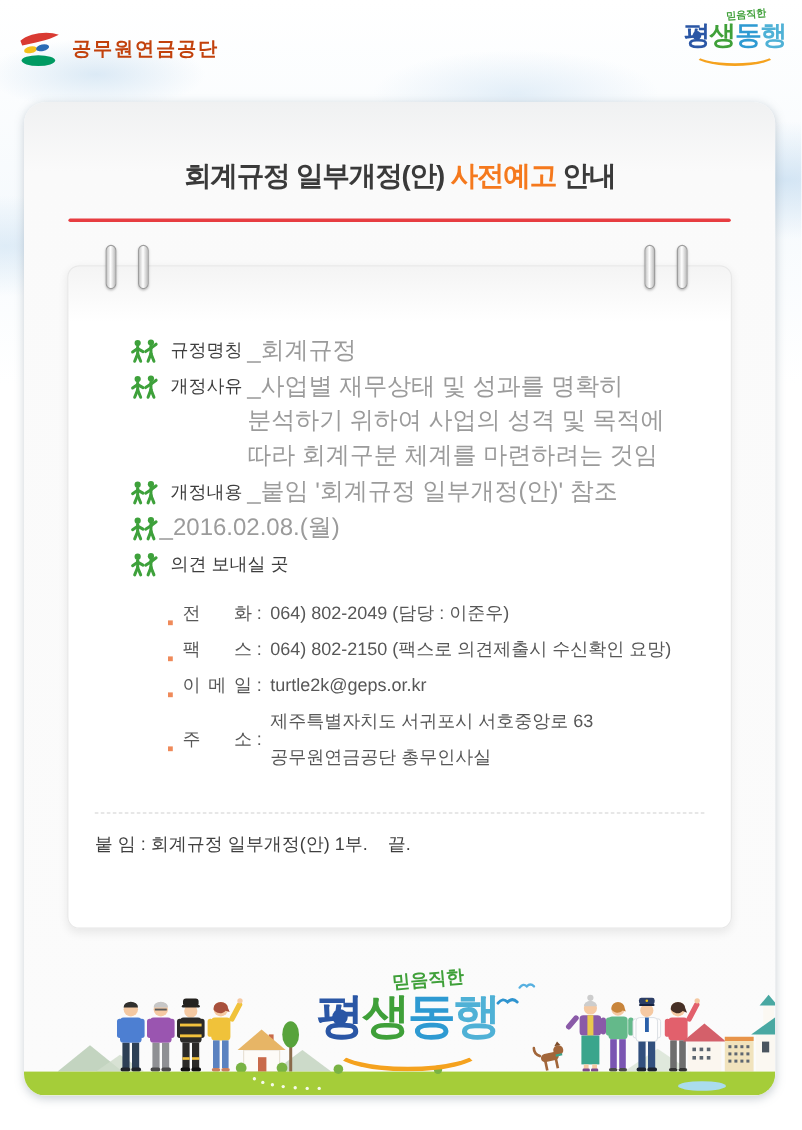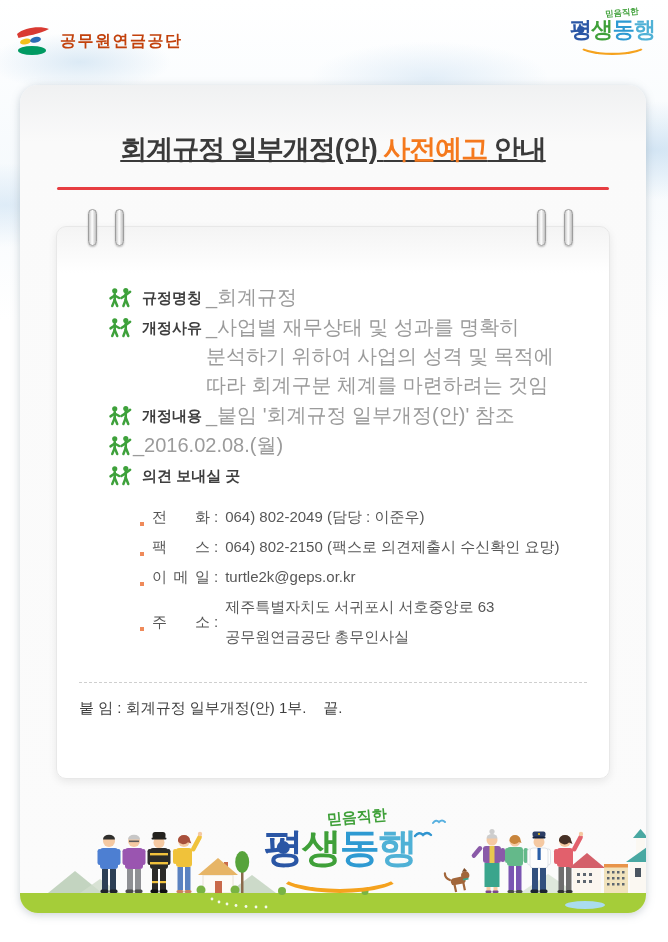--- a/index.html
+++ b/index.html
@@ -34,43 +34,43 @@
   .slogan-seal { position:absolute; left:22px; top:32px; width:13px; height:13px; border-radius:50%; background:#2a56a5; }
   .slogan-small { position:absolute; top:8px; right:8px; transform:scale(.56); transform-origin:top right; }
   
   .card {
     position:absolute; left:20px; top:85px; width:626px; height:828px; z-index:1;
     border-radius:18px; overflow:hidden;
     background:linear-gradient(180deg,#f0f1f2 0%, #fafafa 7%, #fbfbfb 100%);
     box-shadow:0 2px 8px rgba(110,125,140,.35);
   }
   .doc-title {
-    margin:46px 0 0; text-align:center; font-size:27px; font-weight:bold;
-    color:#3a3a3a; letter-spacing:-1px; word-break:keep-all;text-decoration:underline;
+    margin:46px 0 0; text-align:center; font-size:23px; font-weight:bold;
+    color:#3a3a3a; letter-spacing:-1px; word-break:keep-all;
   }
   .doc-title .highlight { color:#f5791d; }
   .red-rule { width:552px; height:3px; border-radius:2px; background:#e73d41; margin:20px auto 0; }
   
   .page {
     position:relative; width:554px; height:553px; margin:36px auto 0; box-sizing:border-box;
     background:linear-gradient(180deg,#f4f4f4 0, #ffffff 46px);
     border:1px solid #e8e8e8; border-radius:10px;
     box-shadow:0 3px 8px rgba(0,0,0,.08);
     padding:56px 22px 0; word-break:keep-all;
   }
   .ring {
     position:absolute; top:-18px; width:9px; height:37px; border-radius:5px; box-sizing:border-box;
     background:linear-gradient(90deg,#c9c9c9,#ffffff 45%,#bfbfbf);
     border:1px solid #9d9d9d; box-shadow:0 1px 2px rgba(0,0,0,.25);
   }
   .ring.r1{left:31px} .ring.r2{left:58px} .ring.r3{right:63px} .ring.r4{right:36px}
   .notice-list { margin-left:29px; }
   .row { display:flex; align-items:flex-start; margin-bottom:1px; }
   .row-icon { flex:0 0 auto; width:25px; height:21px; margin-top:4px; }
-  .row-label { font-size:15px; font-weight:bold; color:#3e3e3e; line-height:29px; margin:0 4px 0 9px; white-space:nowrap; }
+  .row-label { font-size:15px; font-weight:normal; color:#3e3e3e; line-height:29px; margin:0 4px 0 9px; white-space:nowrap; }
   .row-value { font-size:20px; color:#9b9b9b; line-height:29px; max-width:358px; }
   .contacts { margin:12px 0 0 61px; }
   .contact { display:flex; align-items:center; font-size:15px; color:#575757; line-height:30px; }
   .bullet { flex:0 0 auto; width:4px; height:4px; background:#ef8a5a; margin:13px 8px 0 0; }
   .contact-label { flex:0 0 58px; text-align:justify; text-align-last:justify; }
   .contact-colon { margin:0 7px 0 4px; }
   .contact-value { flex:0 1 auto; max-width:372px; }
   .divider-dashed { border:none; border-top:1px dashed #cfcfcf; margin:30px 0 0; }
   .attachment { margin-top:16px; font-size:15px; font-weight:normal; color:#3f3f3f; white-space:pre-wrap; }
   

